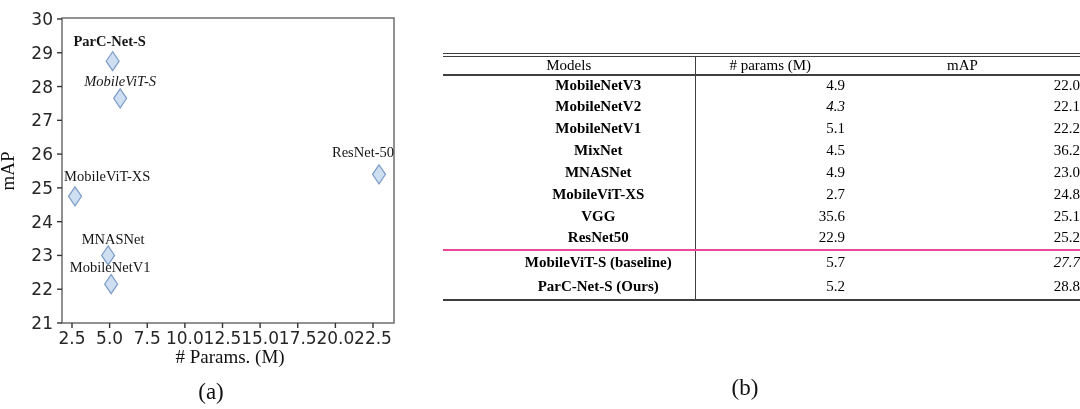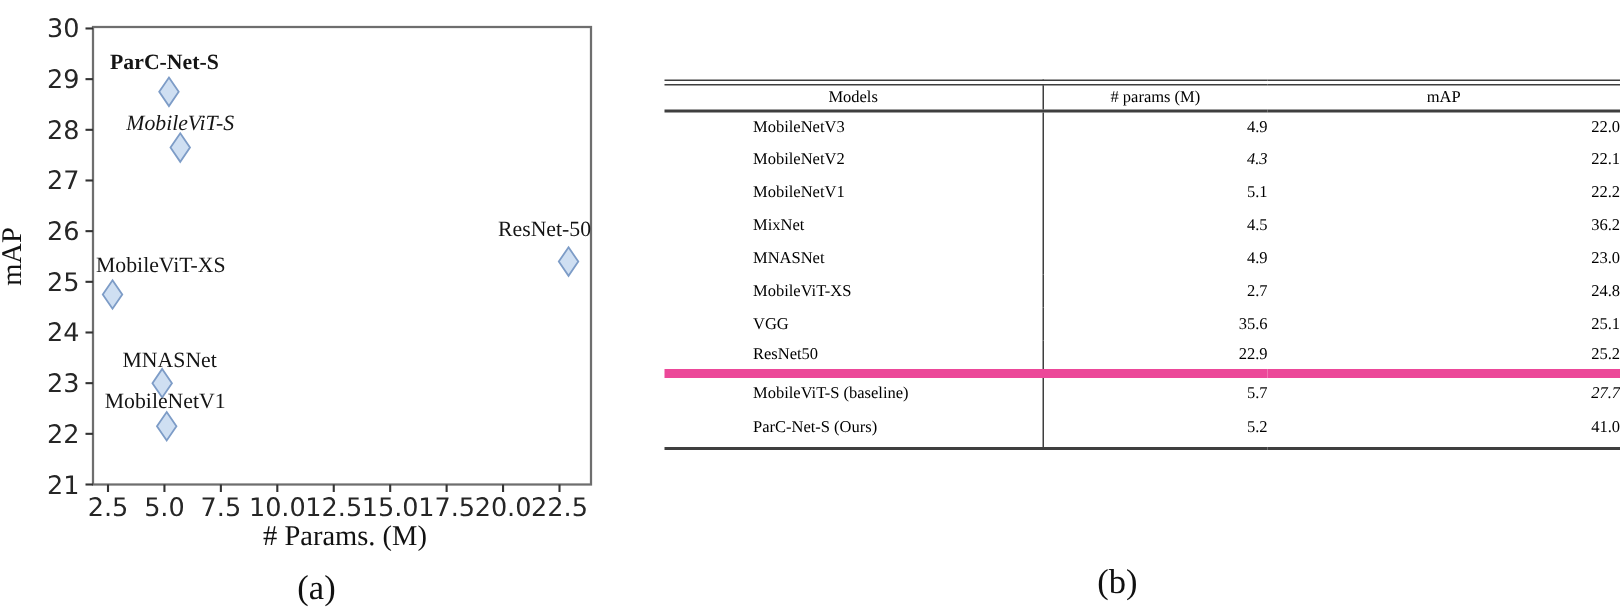--- a/index.html
+++ b/index.html
@@ -18,32 +18,32 @@
 
   
   .caption { position:absolute; width:110px; text-align:center;
              font-family:"Liberation Serif", serif; font-size:23px; color:#111; }
   .caption-a { left:156px; top:379px; }
   .caption-b { left:690px; top:375px; }
 
   
   .panel-b { position:absolute; left:443px; top:53px; width:637px; }
   table.results { border-collapse:collapse; table-layout:fixed; width:637px;
-                  font-family:"Liberation Serif", serif; font-size:11px; color:#000;
+                  font-family:"Liberation Serif", serif; font-size:15px; color:#000;
                   border-top:4px double #3f3f3f; border-bottom:2px solid #3f3f3f; }
   table.results col.c-model  { width:252px; }
   table.results col.c-params { width:150px; }
   table.results col.c-map    { width:235px; }
   table.results th { font-weight:normal; text-align:center; height:19px;
                      border-bottom:2px solid #3f3f3f; padding:0; line-height:1.1; }
   table.results td { text-align:right; height:21.9px; padding:0; line-height:1.05;
                      vertical-align:middle; }
   table.results th.col-model, table.results td.col-model { border-right:1px solid #3f3f3f; }
-  table.results td.col-model { text-align:left; padding-left:59px; }
-  table.results tbody.bottom { border-top:6px solid #ec4899; }
+  table.results td.col-model { text-align:center; padding-left:59px;font-weight:bold; }
+  table.results tbody.bottom { border-top:2px solid #ec4899; }
   table.results tbody.bottom td { height:25px; }
   .it { font-style:italic;margin-left:24px; }
   .bd { font-weight:normal; }
 </style>
 </head>
 <body>
 
 <div class="page">
 
   <div class="panel-a">
@@ -164,21 +164,21 @@
         </tbody>
       <tbody class="bottom">
           <tr>
             <td class="col-model">MobileViT-S (baseline)</td>
             <td class="col-params">5.7</td>
             <td class="col-map it">27.7</td>
           </tr>
           <tr>
             <td class="col-model">ParC-Net-S (Ours)</td>
             <td class="col-params">5.2</td>
-            <td class="col-map bd">41.0</td>
+            <td class="col-map bd">28.8</td>
           </tr>
         </tbody>
     </table>
   </div>
 
   <div class="caption caption-b">(b)</div>
 
 </div>
 
 </body></html>

